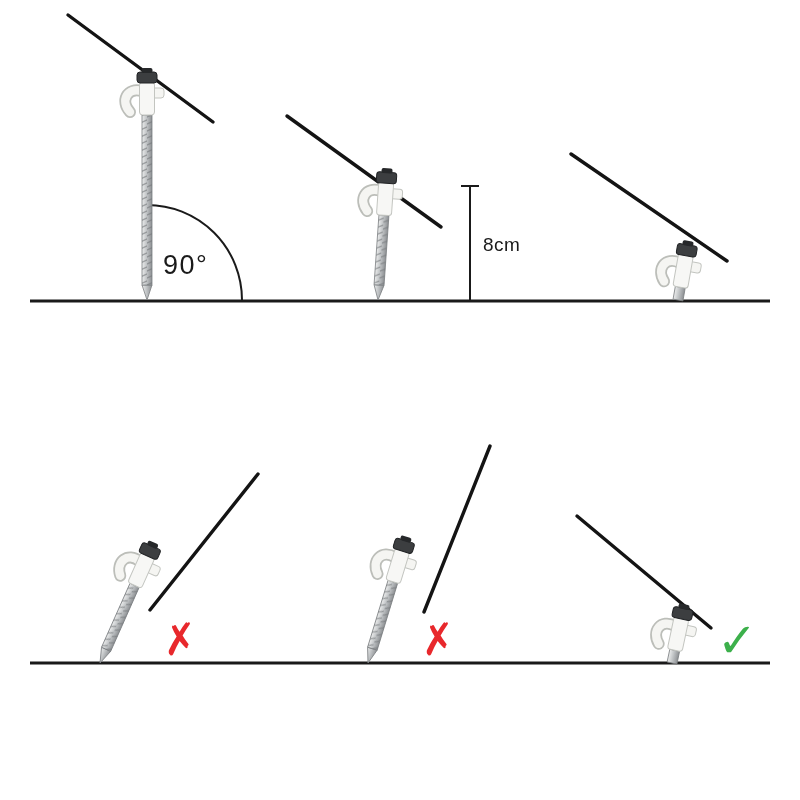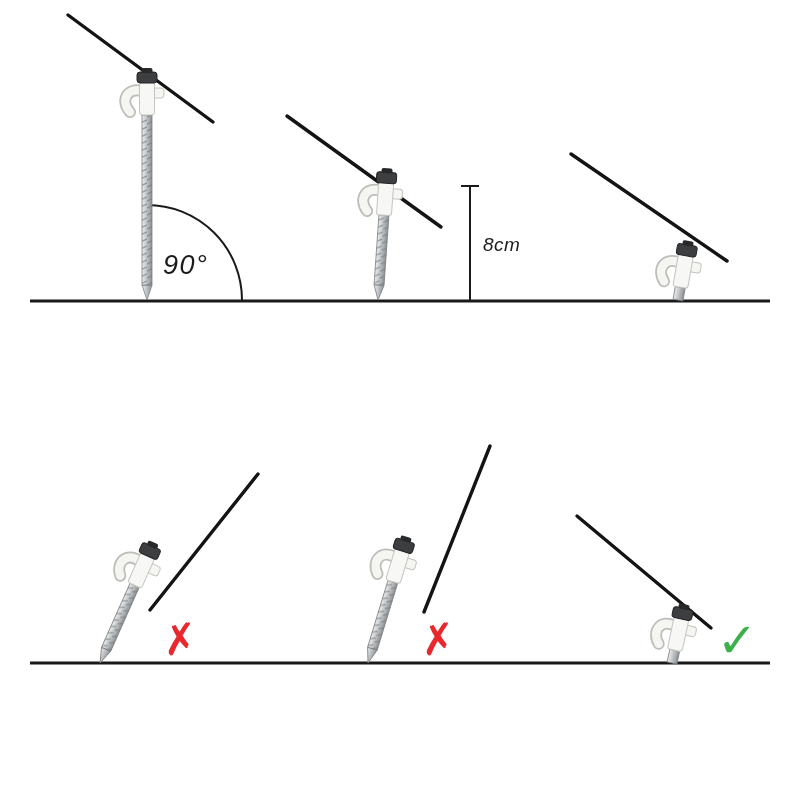--- a/index.html
+++ b/index.html
@@ -2,21 +2,20 @@
 <html><head>
 <meta charset="utf-8">
 <style>
   html, body { margin: 0; padding: 0; background: #ffffff; }
   .canvas {
     position: relative;
     width: 800px; height: 800px;
     background: #ffffff;
     overflow: hidden;
     font-family: "Liberation Sans", sans-serif;
-    font-style: italic;
   }
   svg { display: block; }
   .ground  { stroke: #1a1a1a; stroke-width: 3; stroke-linecap: butt; }
   .rope    { stroke: #141414; stroke-width: 3.4; stroke-linecap: round; }
   .arc     { fill: none; stroke: #1a1a1a; stroke-width: 2; }
   .measure { stroke: #1a1a1a; stroke-width: 2; stroke-linecap: butt; }
   .label {
     font-family: "Liberation Sans", sans-serif;
     font-weight: 300;
     font-size: 27px;

